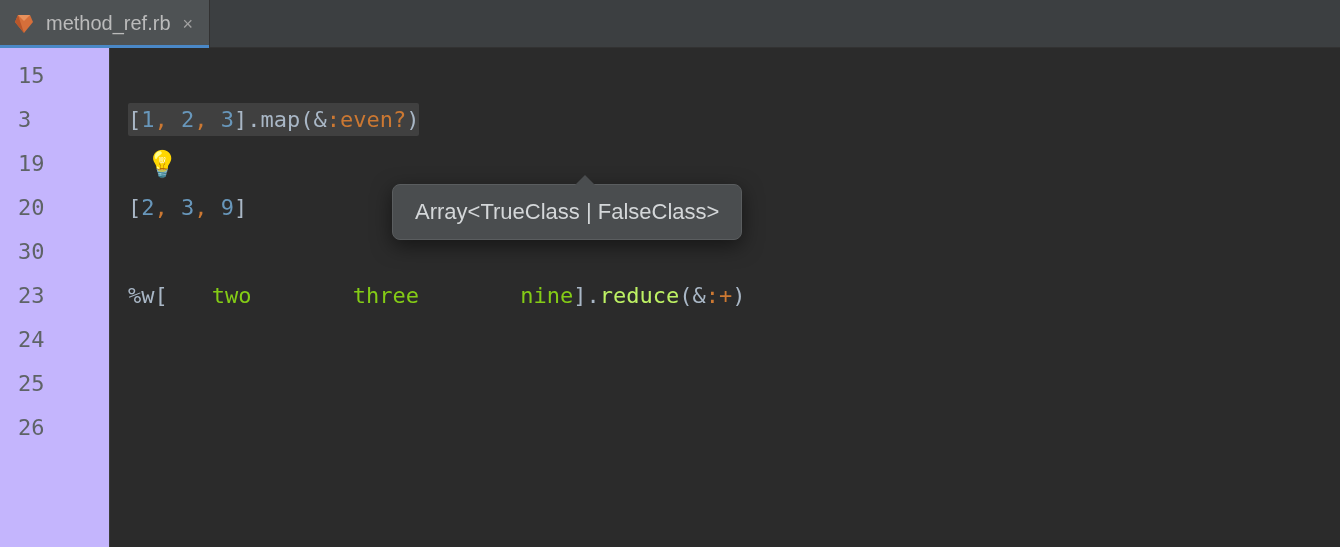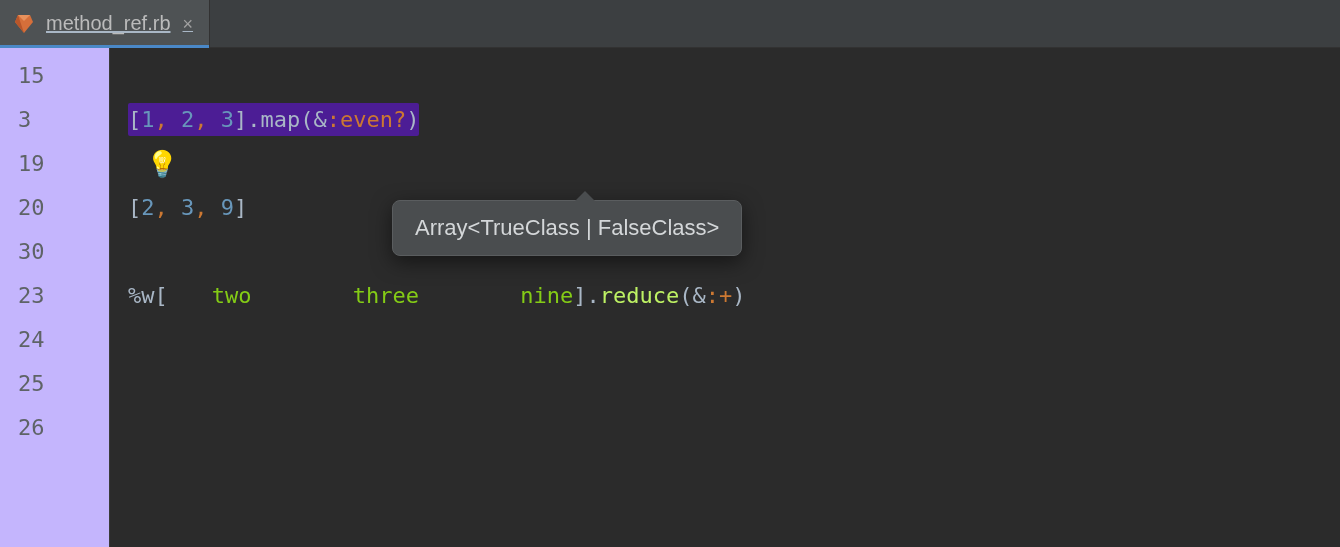--- a/index.html
+++ b/index.html
@@ -21,21 +21,20 @@
     border-bottom: 1px solid #323232;
   }
   .tab {
     display: flex;
     align-items: center;
     padding: 0 14px 0 12px;
     background: #4e5254;
     border-right: 1px solid #323232;
     gap: 10px;
     position: relative;
-    text-decoration: underline;
   }
   .tab.active::after {
     content: "";
     position: absolute;
     left: 0; right: 0; bottom: -1px;
     height: 3px;
     background: #4a88c7;
   }
   .tab .filename {
     color: #bbbbbb;
@@ -92,39 +91,39 @@
   .c-dot     { color: #a9b7c6; }
   .c-ident   { color: #a9b7c6; }
   .c-sym     { color: #cc7832; }
   .c-amp     { color: #a9b7c6; }
   .c-percent { color: #a9b7c6; }
   .c-str     { color: #84cc16; margin-left: 44px; }
   .c-method  { color: #bef264; }
 
   
   .sel {
-    background: #4c1d95;
+    background: #404040;
     padding: 4px 0;
     border-radius: 2px;
   }
 
   
   .bulb {
     position: absolute;
     left: 18px;
     top: 0;
     font-size: 26px;
     line-height: 44px;
   }
 
   
   .tooltip {
     position: absolute;
     left: 282px;
-    top: 152px;
+    top: 136px;
     background: #4a4d4f;
     color: #d4d7d9;
     font-family: -apple-system, "Segoe UI", sans-serif;
     font-size: 22px;
     padding: 14px 22px;
     border-radius: 8px;
     border: 1px solid #5a5d5f;
     box-shadow: 0 6px 20px rgba(0,0,0,0.5);
   }
   .tooltip::before {

